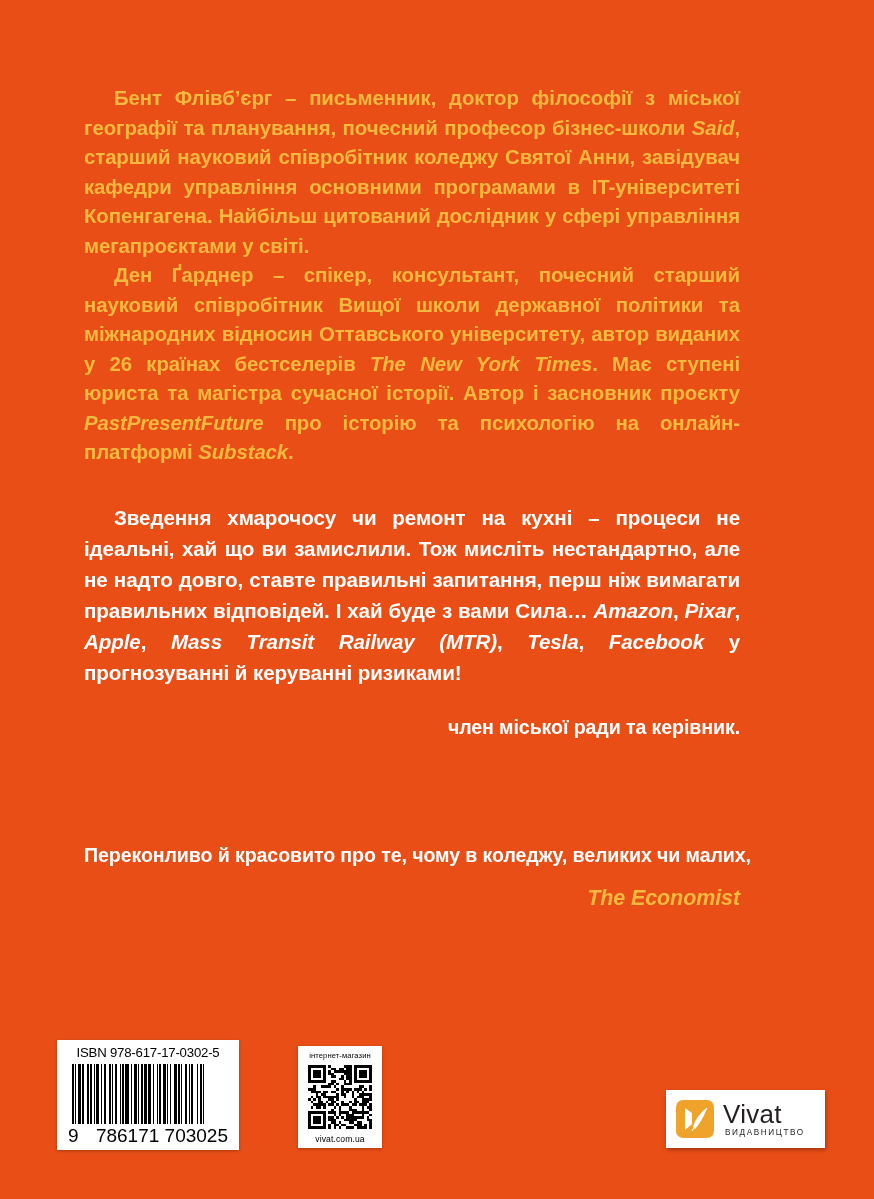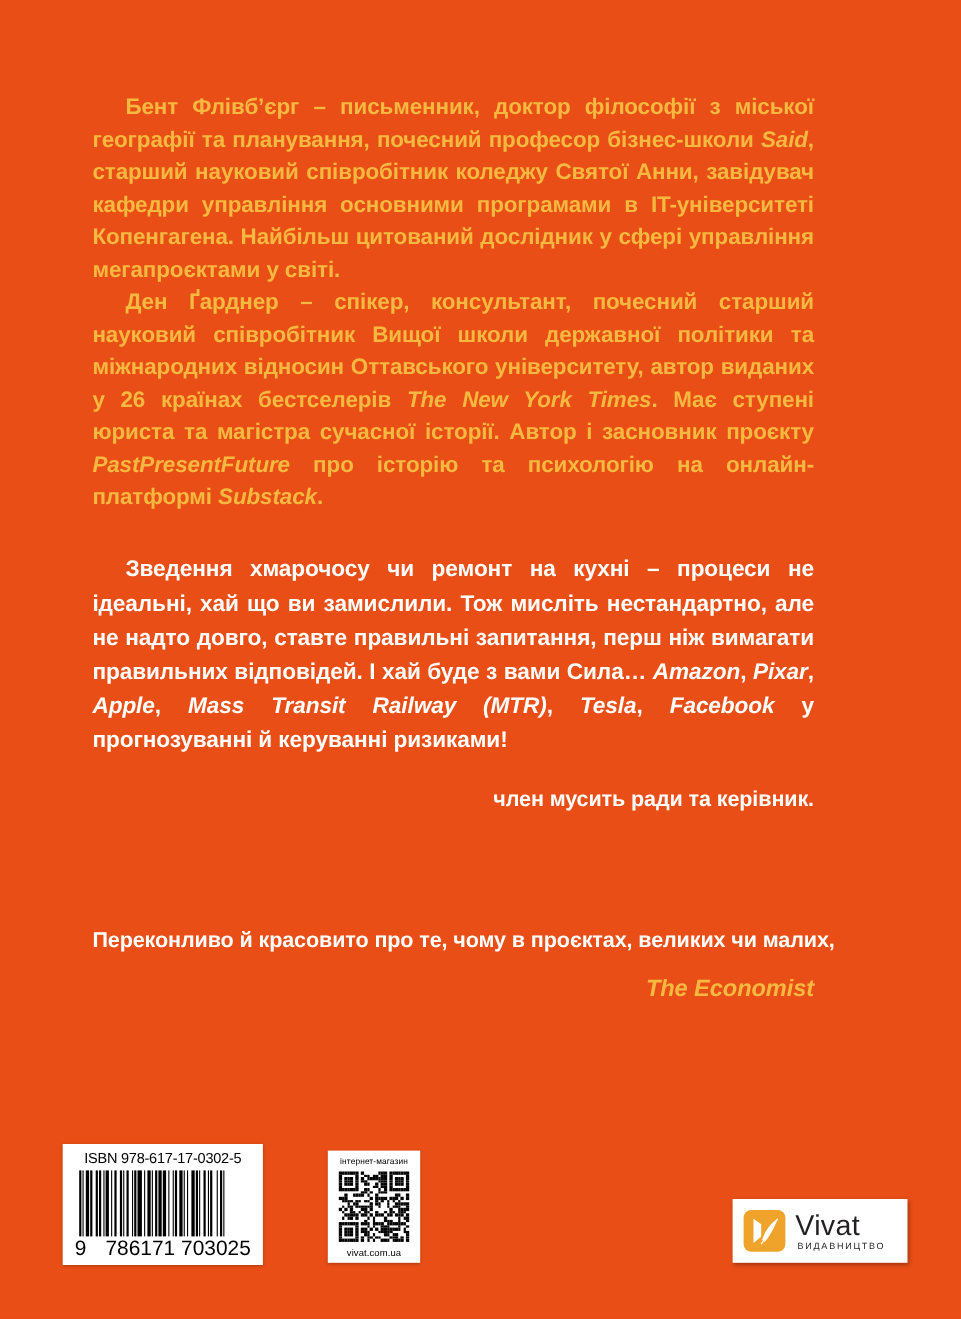--- a/index.html
+++ b/index.html
@@ -244,27 +244,27 @@
     <p id="bio-p2"><span>Ден Ґарднер – спікер, консультант, почесний старший науковий співробітник Вищої школи державної політики та міжнародних відносин Оттавського університету, автор виданих у 26 країнах бестселерів </span><i>The New York Times</i><span>. Має ступені юриста та магістра сучасної історії. Автор і засновник проєкту </span><i>PastPresentFuture</i><span> про історію та психологію на онлайн-платформі </span><i>Substack</i><span>.</span></p>
   </div>
 
 
   <div class="body-copy">
     <p id="body-p1"><span>Зведення хмарочосу чи ремонт на кухні – процеси не ідеальні, хай що ви замислили. Тож мисліть нестандартно, але не надто довго, ставте правильні запитання, перш ніж вимагати правильних відповідей. І хай буде з вами Сила… </span><i>Amazon</i><span>, </span><i>Pixar</i><span>, </span><i>Apple</i><span>, </span><i>Mass Transit Railway (MTR)</i><span>, </span><i>Tesla</i><span>, </span><i>Facebook</i><span> у прогнозуванні й керуванні ризиками!</span></p>
   </div>
 
   <div class="quote" id="quote-1">
     <span class="qtext">
-      <span>член мусить ради та керівник.</span>
+      <span>член міської ради та керівник.</span>
     </span>
   </div>
 
   <div class="quote" id="quote-2">
     <span class="qtext">
-      <span>Переконливо й красовито про те, чому в проєктах, великих чи малих,</span>
+      <span>Переконливо й красовито про те, чому в коледжу, великих чи малих,</span>
     </span>
     <span class="source">The Economist</span>
   </div>
 
   <div class="barcode-box">
     <div class="barcode-isbn">ISBN 978-617-17-0302-5</div>
     <div class="barcode-bars" id="barcode-bars">
         <i style="width: 2.1px; background: rgb(0, 0, 0);"></i>
         <i style="width: 1.05px; background: transparent;"></i>
         <i style="width: 1.05px; background: rgb(0, 0, 0);"></i>

